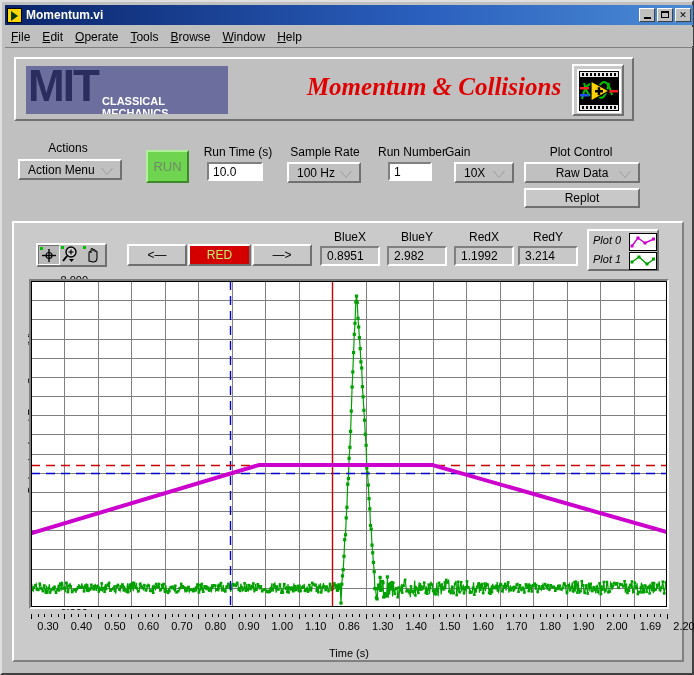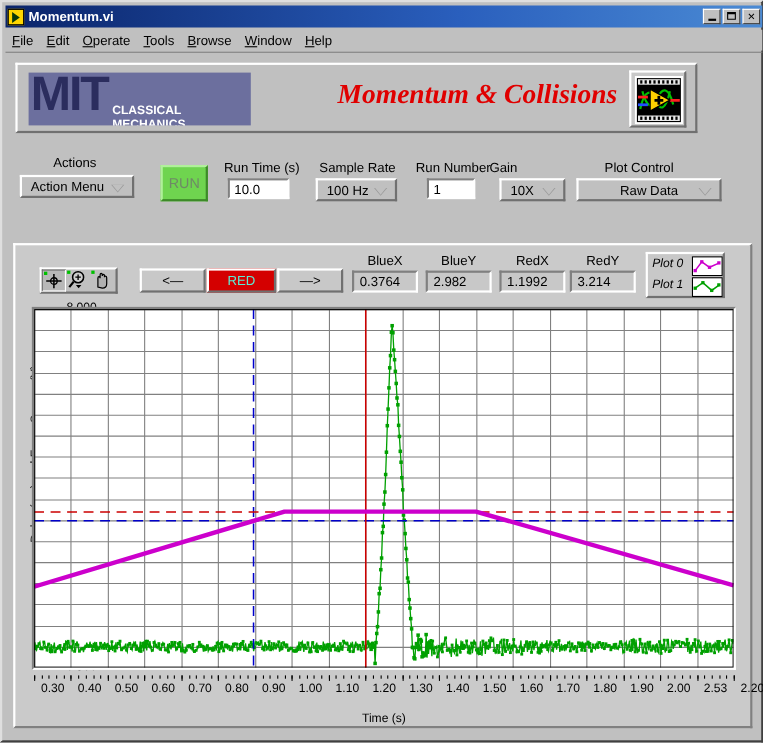--- a/index.html
+++ b/index.html
@@ -236,23 +236,26 @@
     <span>1</span>
   </div>
 
   <div class="lbl" style="left:443px;top:143px;width:36px;text-align:left;">Gain</div>
   <div class="ring" style="left:452px;top:160px;width:60px;">
     <span>10X</span>
     <span class="caret"></span>
   </div>
 
   <div class="lbl" style="left:519px;top:143px;width:120px;">Plot Control</div>
-  <div class="ring" style="left:522px;top:160px;width:132px;padding-left:0;justify-content:center;">
+  <div class="ring" style="left:522px;top:160px;width:116px;padding-left:0;justify-content:center;">
     <span>Raw Data</span>
     <span class="caret"></span>
+  </div>
+  <div class="pushbtn" style="left:522px;top:186px;width:116px;height:20px;">
+    <span>Replot</span>
   </div>
 
   <div class="tabpage"></div>
 
   <div class="palette">
     <div class="pal-btn on">
       <svg width="20" height="18" viewBox="0 0 20 18">
         <rect x="1" y="1" width="3" height="3" fill="#00c000"></rect>
         <line x1="10" y1="3" x2="10" y2="16" stroke="#000" stroke-width="1.4"></line>
         <line x1="3" y1="9.5" x2="17" y2="9.5" stroke="#000" stroke-width="1.4"></line>
@@ -273,29 +276,29 @@
       <svg width="20" height="18" viewBox="0 0 20 18">
         <rect x="1" y="1" width="3" height="3" fill="#00c000"></rect>
         <path d="M7,16 L7,8 C7,6 9,6 9,8 L9,5 C9,3 11,3 11,5 L11,6 C11,4 13,4 13,6 L13,7 C13,5.5 15,5.5 15,7.5 L15,13 C15,16 13,17 11,17 Z" fill="#b0b0b0" stroke="#000" stroke-width="1.1"></path>
       </svg>
     </div>
   </div>
 
   <div class="navbtn" style="left:125px;width:60px;background:#c8c8c8;color:#000;">
     <span>&lt;—</span>
   </div>
-  <div class="navbtn" style="left:186px;width:63px;background:#d40000;color:#5eead4;font-weight:normal;">
+  <div class="navbtn" style="left:186px;width:63px;background:#d40000;color:#bef264;font-weight:normal;">
     <span>RED</span>
   </div>
   <div class="navbtn" style="left:250px;width:60px;background:#c8c8c8;color:#000;">
     <span>—&gt;</span>
   </div>
 
   <div class="ro-lbl" style="left:318px;width:60px;">BlueX</div>
-  <div class="ro-box" style="left:318px;width:60px;">0.3764</div>
+  <div class="ro-box" style="left:318px;width:60px;">0.8951</div>
   <div class="ro-lbl" style="left:385px;width:60px;">BlueY</div>
   <div class="ro-box" style="left:385px;width:60px;">2.982</div>
   <div class="ro-lbl" style="left:452px;width:60px;">RedX</div>
   <div class="ro-box" style="left:452px;width:60px;">1.1992</div>
   <div class="ro-lbl" style="left:516px;width:60px;">RedY</div>
   <div class="ro-box" style="left:516px;width:60px;">3.214</div>
 
   <div class="legend">
     <div class="leg-lbl" style="top:3px;">Plot 0</div>
     <div class="leg-lbl" style="top:22px;">Plot 1</div>
@@ -890,39 +893,39 @@
       <div class="xtick" style="left: 145.895px; top: 6px; width: 34px;">0.70</div>
       <div style="position: absolute; top: 0px; width: 1px; height: 5px; background: rgb(0, 0, 0); left: 162.895px;"></div>
       <div class="xtick" style="left: 179.368px; top: 6px; width: 34px;">0.80</div>
       <div style="position: absolute; top: 0px; width: 1px; height: 5px; background: rgb(0, 0, 0); left: 196.368px;"></div>
       <div class="xtick" style="left: 212.842px; top: 6px; width: 34px;">0.90</div>
       <div style="position: absolute; top: 0px; width: 1px; height: 5px; background: rgb(0, 0, 0); left: 229.842px;"></div>
       <div class="xtick" style="left: 246.316px; top: 6px; width: 34px;">1.00</div>
       <div style="position: absolute; top: 0px; width: 1px; height: 5px; background: rgb(0, 0, 0); left: 263.316px;"></div>
       <div class="xtick" style="left: 279.789px; top: 6px; width: 34px;">1.10</div>
       <div style="position: absolute; top: 0px; width: 1px; height: 5px; background: rgb(0, 0, 0); left: 296.789px;"></div>
-      <div class="xtick" style="left: 313.263px; top: 6px; width: 34px;">1.20</div>
+      <div class="xtick" style="left: 313.263px; top: 6px; width: 34px;">0.86</div>
       <div style="position: absolute; top: 0px; width: 1px; height: 5px; background: rgb(0, 0, 0); left: 330.263px;"></div>
       <div class="xtick" style="left: 346.737px; top: 6px; width: 34px;">1.30</div>
       <div style="position: absolute; top: 0px; width: 1px; height: 5px; background: rgb(0, 0, 0); left: 363.737px;"></div>
       <div class="xtick" style="left: 380.211px; top: 6px; width: 34px;">1.40</div>
       <div style="position: absolute; top: 0px; width: 1px; height: 5px; background: rgb(0, 0, 0); left: 397.211px;"></div>
       <div class="xtick" style="left: 413.684px; top: 6px; width: 34px;">1.50</div>
       <div style="position: absolute; top: 0px; width: 1px; height: 5px; background: rgb(0, 0, 0); left: 430.684px;"></div>
       <div class="xtick" style="left: 447.158px; top: 6px; width: 34px;">1.60</div>
       <div style="position: absolute; top: 0px; width: 1px; height: 5px; background: rgb(0, 0, 0); left: 464.158px;"></div>
       <div class="xtick" style="left: 480.632px; top: 6px; width: 34px;">1.70</div>
       <div style="position: absolute; top: 0px; width: 1px; height: 5px; background: rgb(0, 0, 0); left: 497.632px;"></div>
       <div class="xtick" style="left: 514.105px; top: 6px; width: 34px;">1.80</div>
       <div style="position: absolute; top: 0px; width: 1px; height: 5px; background: rgb(0, 0, 0); left: 531.105px;"></div>
       <div class="xtick" style="left: 547.579px; top: 6px; width: 34px;">1.90</div>
       <div style="position: absolute; top: 0px; width: 1px; height: 5px; background: rgb(0, 0, 0); left: 564.579px;"></div>
       <div class="xtick" style="left: 581.053px; top: 6px; width: 34px;">2.00</div>
       <div style="position: absolute; top: 0px; width: 1px; height: 5px; background: rgb(0, 0, 0); left: 598.053px;"></div>
-      <div class="xtick" style="left: 614.526px; top: 6px; width: 34px;">2.53</div>
+      <div class="xtick" style="left: 614.526px; top: 6px; width: 34px;">1.69</div>
       <div style="position: absolute; top: 0px; width: 1px; height: 5px; background: rgb(0, 0, 0); left: 631.526px;"></div>
       <div class="xtick" style="left: 648px; top: 6px; width: 34px;">2.20</div>
       <div style="position: absolute; top: 0px; width: 1px; height: 5px; background: rgb(0, 0, 0); left: 665px;"></div>
       <div style="position: absolute; top: 0px; width: 1px; height: 3px; background: rgb(0, 0, 0); left: 29px;"></div>
       <div style="position: absolute; top: 0px; width: 1px; height: 3px; background: rgb(0, 0, 0); left: 35.6947px;"></div>
       <div style="position: absolute; top: 0px; width: 1px; height: 3px; background: rgb(0, 0, 0); left: 42.3895px;"></div>
       <div style="position: absolute; top: 0px; width: 1px; height: 3px; background: rgb(0, 0, 0); left: 49.0842px;"></div>
       <div style="position: absolute; top: 0px; width: 1px; height: 3px; background: rgb(0, 0, 0); left: 55.7789px;"></div>
       <div style="position: absolute; top: 0px; width: 1px; height: 3px; background: rgb(0, 0, 0); left: 62.4737px;"></div>
       <div style="position: absolute; top: 0px; width: 1px; height: 3px; background: rgb(0, 0, 0); left: 69.1684px;"></div>

